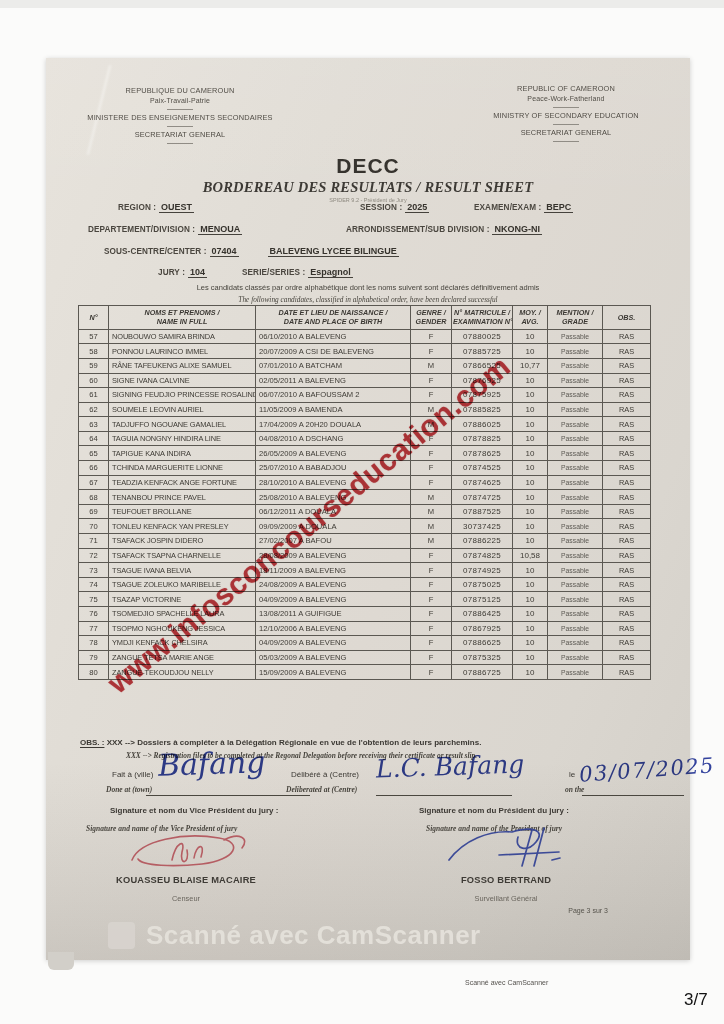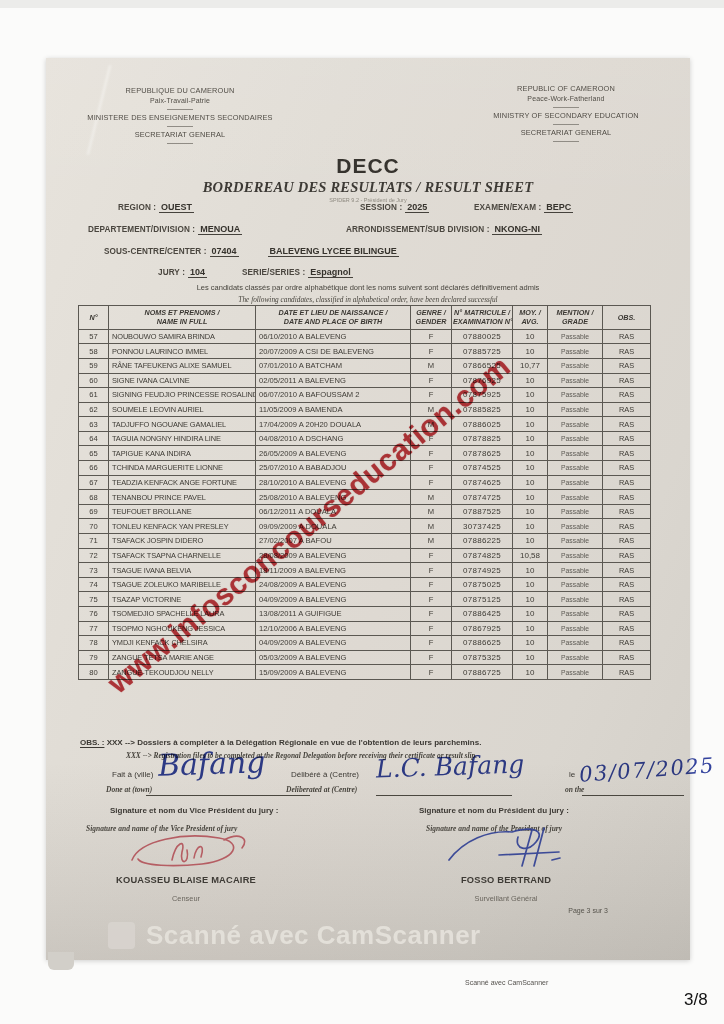--- a/index.html
+++ b/index.html
@@ -477,13 +477,13 @@
   <div class="page-note" style="left:450px;top:849px;width:112px;text-align:right;">Page 3 sur 3</div>
 
   <div class="ghost-icon"></div>
   <div class="ghost-text">Scanné avec CamScanner</div>
 
   <div class="paper-shade"></div>
 </div>
 
 <div class="paper-tab"></div>
 <div class="cam-caption">Scanné avec CamScanner</div>
-<div class="page-indicator">3/8</div>
+<div class="page-indicator">3/7</div>
 
 </body></html>

